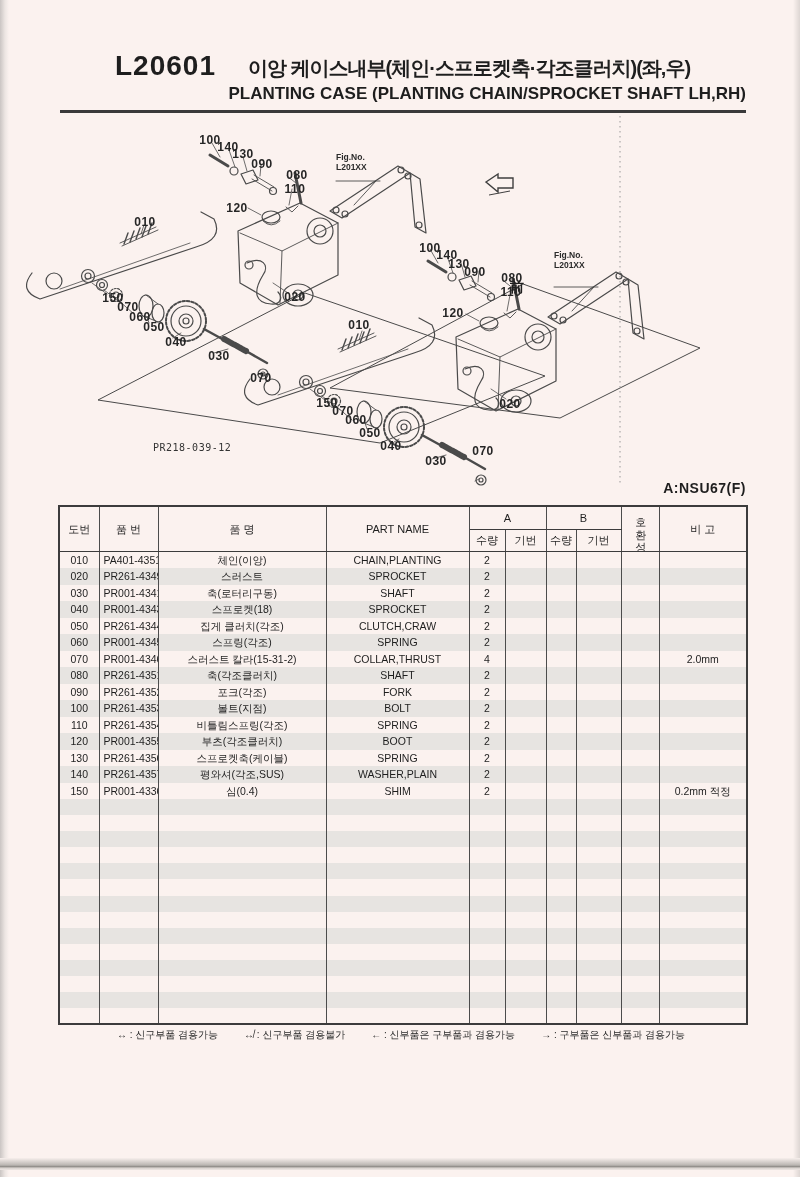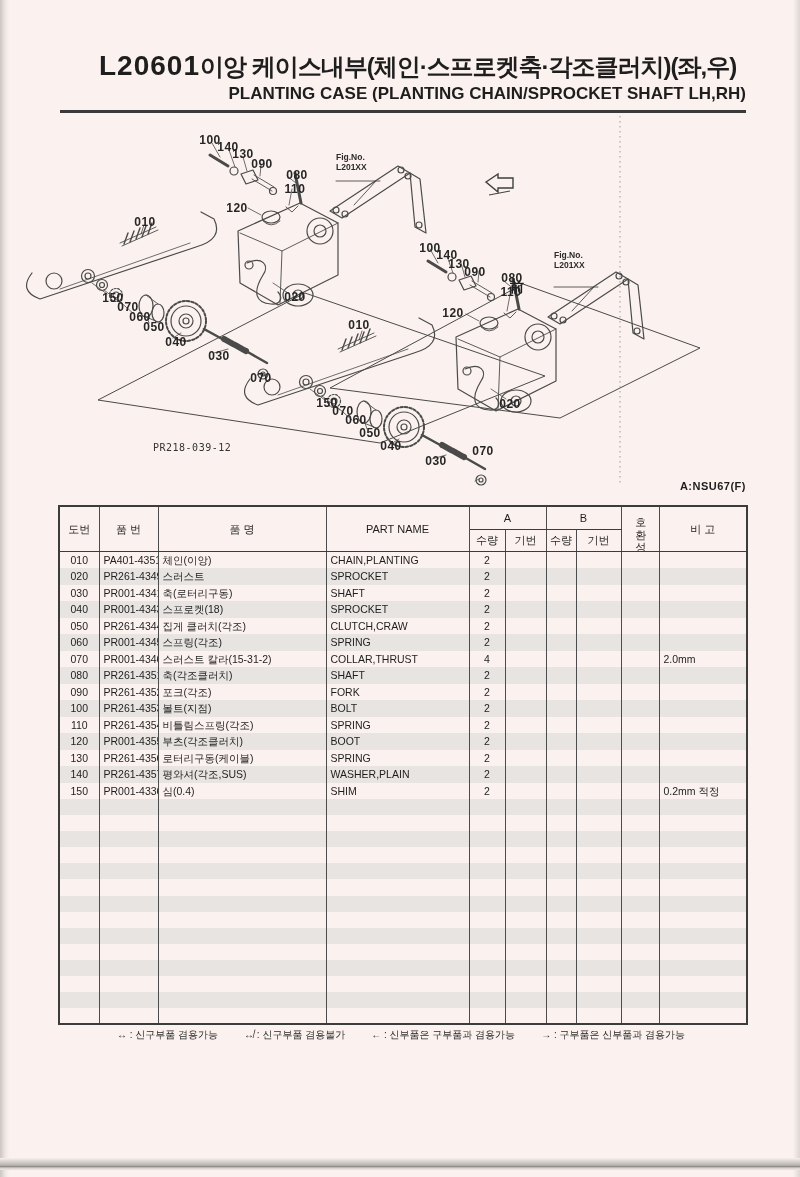--- a/index.html
+++ b/index.html
@@ -10,63 +10,63 @@
   }
   
   .edge-left{position:absolute;left:0;top:0;width:9px;height:100%;
     background:linear-gradient(90deg,#cac5c3,#ece5e2 55%,rgba(255,255,255,0));}
   .edge-right{position:absolute;right:0;top:0;width:7px;height:100%;
     background:linear-gradient(270deg,#ddd6d3,rgba(255,255,255,0));}
   .edge-bottom{position:absolute;left:0;top:1158px;width:100%;height:12px;
     background:linear-gradient(#f7efec,#b9b5b1 60%,#908d89 70%,#d9d3cf 85%,#eee7e4);}
 
   
-  .title-row{position:absolute;left:44px;top:50px;width:686px;
+  .title-row{position:absolute;left:60px;top:50px;width:686px;
     display:flex;align-items:baseline;justify-content:flex-start;
     white-space:nowrap;}
   .title-code{font-size:28px;font-weight:bold;letter-spacing:1px;margin-left:55px;}
-  .title-ko{font-size:24px;font-weight:bold;letter-spacing:-1px;}
+  .title-ko{font-size:20px;font-weight:bold;margin-left:32px;letter-spacing:-1px;}
   .title-en{position:absolute;left:60px;top:84px;width:686px;text-align:right;
     font-size:17px;font-weight:bold;letter-spacing:0px;white-space:nowrap;}
   .title-rule{position:absolute;left:60px;top:110px;width:686px;height:3px;background:#3a3a3a;}
 
   
   .diagram{position:absolute;left:0;top:113px;width:800px;height:384px;}
   .diagram svg{position:absolute;left:0;top:0;}
   .callout{position:absolute;transform:translate(-50%,-50%);
     font-size:12px;font-weight:bold;color:#262626;letter-spacing:0.5px;}
   .figno{position:absolute;font-size:8.5px;font-weight:bold;line-height:10px;
     white-space:pre-line;color:#2a2a2a;}
   .diagram-caption{position:absolute;left:153px;top:442px;
     font-family:"DejaVu Sans Mono","Liberation Mono",monospace;
     font-size:10px;letter-spacing:0.5px;color:#333;}
   .front-label{position:absolute;left:510px;top:166px;font-size:14px;font-weight:bold;}
   .ref-note{position:absolute;left:58px;top:480px;width:688px;text-align:right;
-    font-size:11px;font-weight:bold;letter-spacing:0.5px;}
+    font-size:14px;font-weight:bold;letter-spacing:0.5px;}
 
   
   table.parts{position:absolute;left:58px;top:505px;width:688px;
     border-collapse:collapse;table-layout:fixed;
     border:2px solid #3c3c3c;}
   table.parts th,table.parts td{
     border-left:1px solid #4c4c4c;border-right:1px solid #4c4c4c;
     padding:0 4px;font-weight:normal;overflow:hidden;white-space:nowrap;}
   table.parts thead th{border-bottom:1.5px solid #3c3c3c;font-size:11px;
     text-align:center;padding:1px 2px;}
   table.parts thead tr.grp th{height:20px;}
   table.parts thead tr.sub th{height:19px;}
   th.v-compat{font-size:9.5px;line-height:9.5px;padding:0;}
   th.v-compat span{display:inline-block;writing-mode:vertical-rl;text-orientation:upright;letter-spacing:1px;}
   table.parts tbody tr{height:16.5px;}
   table.parts tbody tr.empty{height:16.1px;}
   table.parts tbody tr.shaded{background:#e7e4e1;}
   table.parts tbody td{font-size:10.5px;line-height:16px;}
   td.col-no,td.col-qty_a,td.col-qty_b{text-align:center;}
   td.col-part_no{text-align:center;letter-spacing:0px;padding:0 1px;}
-  td.col-name_ko,td.col-part_name,td.col-remarks{text-align:left;}
+  td.col-name_ko,td.col-part_name,td.col-remarks{text-align:center;}
 
   
   .legend{position:absolute;left:57px;top:1028px;width:688px;
     display:flex;justify-content:center;gap:26px;font-size:10px;color:#2a2a2a;white-space:nowrap;}
   .page-number{position:absolute;left:0;top:1058px;width:800px;text-align:center;
     font-size:15px;letter-spacing:3px;color:#2a2a2a;}
 </style>
 </head>
 <body>
 
@@ -378,21 +378,21 @@
           <td class="col-qty_a">2</td>
           <td class="col-serial_a"></td>
           <td class="col-qty_b"></td>
           <td class="col-serial_b"></td>
           <td class="col-compat"></td>
           <td class="col-remarks"></td>
         </tr>
         <tr>
           <td class="col-no">130</td>
           <td class="col-part_no">PR261-43560</td>
-          <td class="col-name_ko">로터리구동(케이블)</td>
+          <td class="col-name_ko">스프로켓축(케이블)</td>
           <td class="col-part_name">SPRING</td>
           <td class="col-qty_a">2</td>
           <td class="col-serial_a"></td>
           <td class="col-qty_b"></td>
           <td class="col-serial_b"></td>
           <td class="col-compat"></td>
           <td class="col-remarks"></td>
         </tr>
         <tr class="shaded">
           <td class="col-no">140</td>

